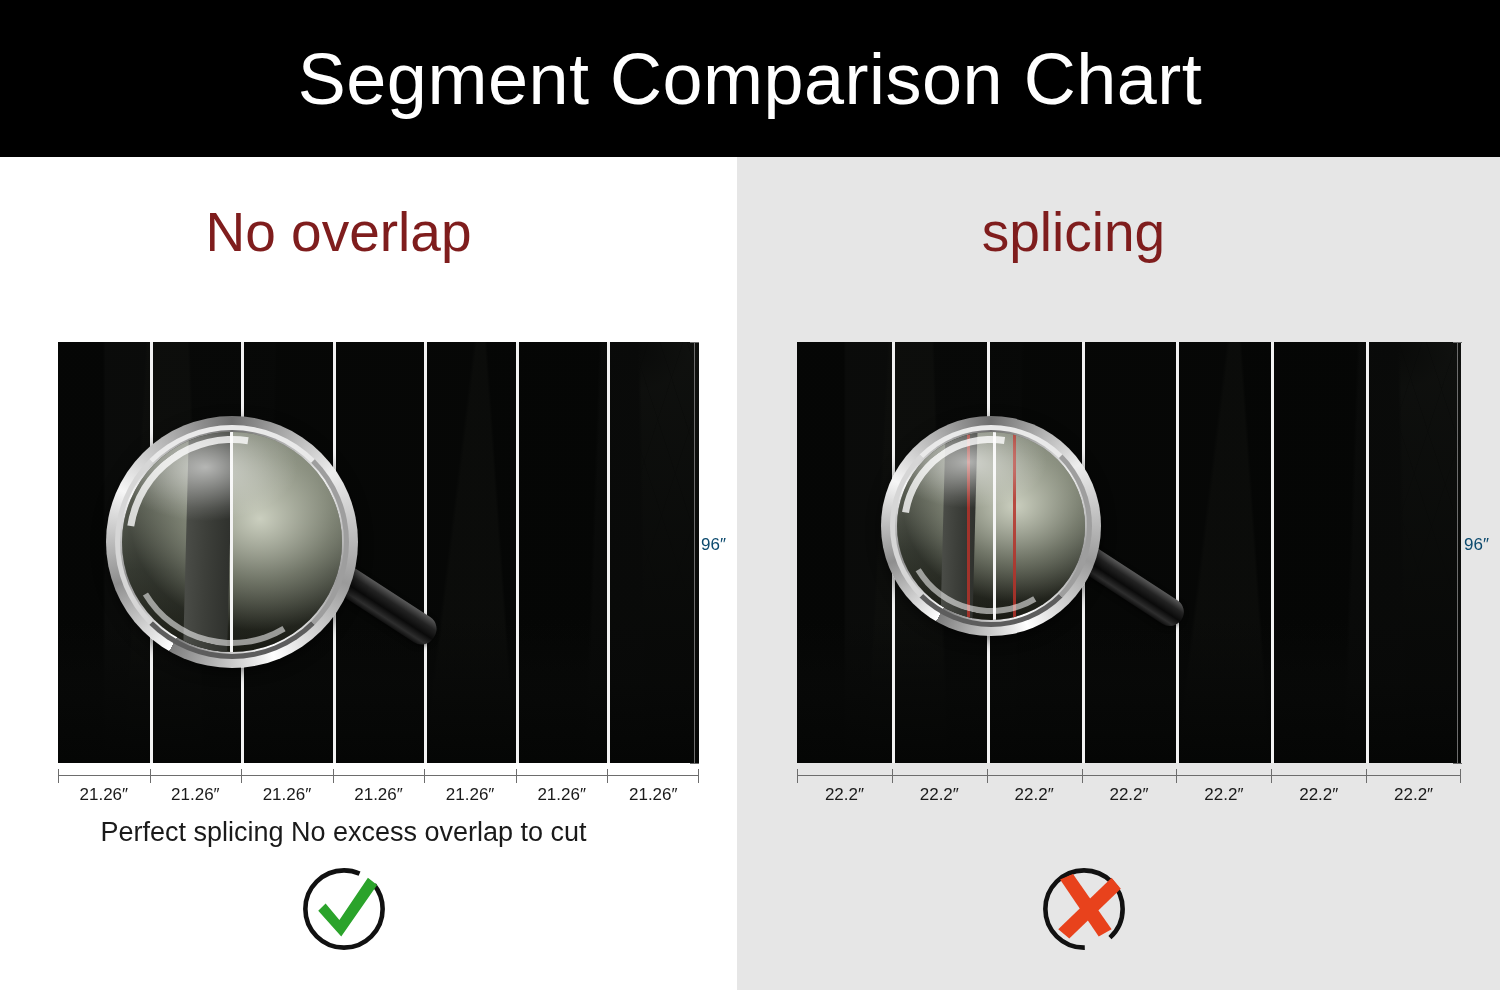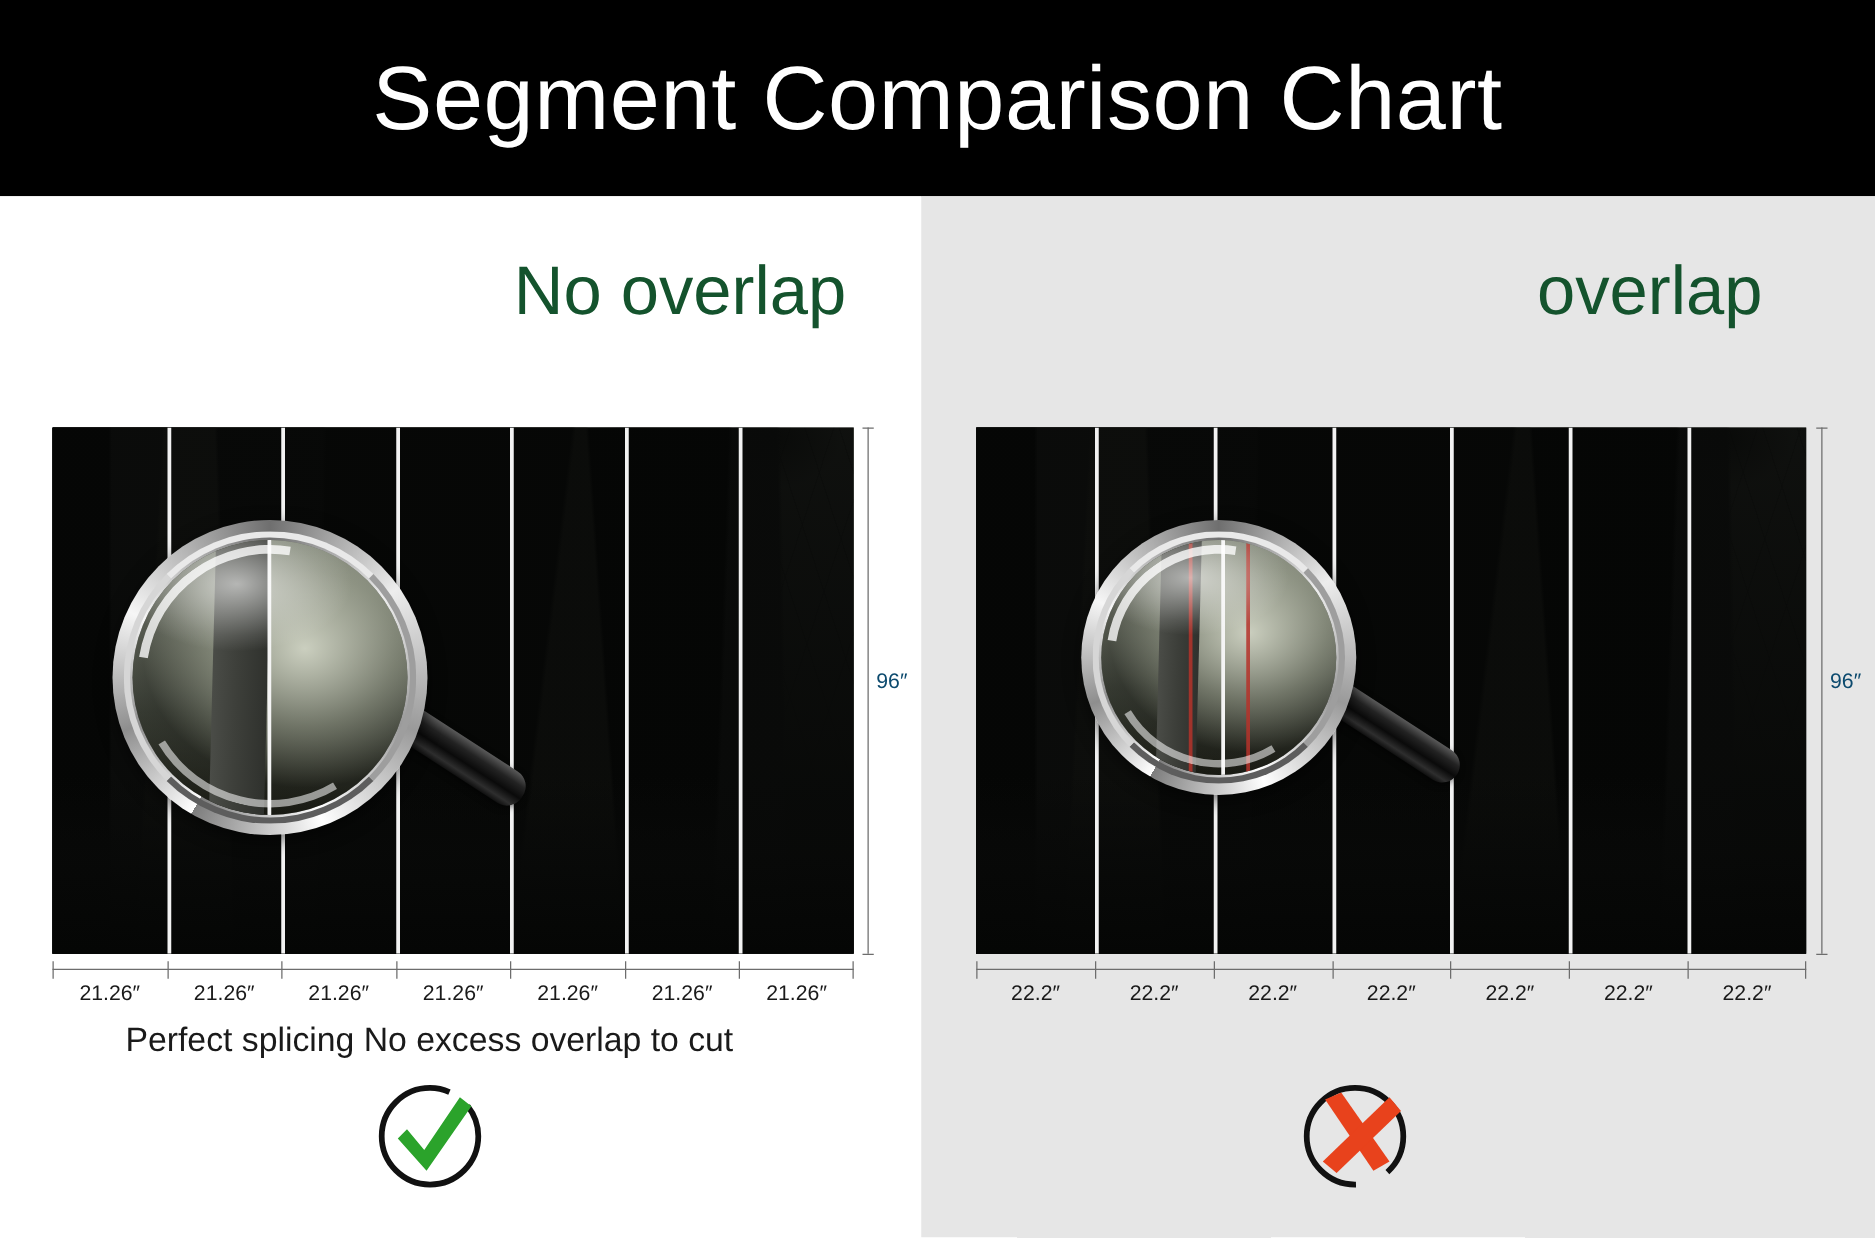--- a/index.html
+++ b/index.html
@@ -11,27 +11,27 @@
           display:flex;align-items:center;justify-content:center;}
   .header-title{color:#fff;font-size:72px;font-weight:400;letter-spacing:.5px;line-height:1;
                 font-family:"Liberation Sans",sans-serif;}
 
   
   .panels{position:absolute;left:0;top:157px;width:1500px;height:833px;display:flex;}
   .panel{position:relative;height:833px;}
   .panel-left{width:737px;background:#ffffff;}
   .panel-right{width:763px;background:#e6e6e6;}
 
-  .panel-heading{position:absolute;top:48px;width:100%;text-align:right;
-                 font-size:55px;color:#14532d;font-weight:400;line-height:1;}
+  .panel-heading{position:absolute;top:48px;width:100%;text-align:center;
+                 font-size:55px;color:#7f1d1d;font-weight:400;line-height:1;}
   .panel-left .panel-heading{padding-right:60px;box-sizing:border-box;}
   .panel-right .panel-heading{padding-right:90px;box-sizing:border-box;}
 
   
-  .strip-wrap{position:absolute;top:185px;}
+  .strip-wrap{position:absolute;top:185px;margin-left:16px;}
   .panel-left .strip-wrap{left:42px;width:641px;}
   .panel-right .strip-wrap{left:44px;width:664px;}
 
   .strip{position:relative;width:100%;height:421px;overflow:hidden;
          background:#0b0d0c;}
   .forest{position:absolute;inset:0;}
   
   .forest .sky{position:absolute;inset:0;
     background:
       radial-gradient(ellipse 42% 58% at 56% 34%, rgba(214,217,200,0.95) 0%, rgba(170,175,155,0.65) 38%, rgba(60,64,56,0.15) 72%, rgba(0,0,0,0) 100%),
@@ -216,21 +216,21 @@
 
       <div class="verdict">
         <svg width="92" height="92" viewBox="0 0 100 100">
           <circle cx="50" cy="50" r="42" fill="none" stroke="#111" stroke-width="5" stroke-dasharray="245 20" stroke-dashoffset="30"></circle>
           <path d="M22 52 L30 44 L45 62 L76 16 L86 24 L47 80 Z" fill="#2ba32b"></path>
         </svg>
       </div>
     </div>
 
     <div class="panel panel-right">
-      <div class="panel-heading">overlap</div>
+      <div class="panel-heading">splicing</div>
 
       <div class="strip-wrap">
         <div class="strip">
           <div class="forest">
             <div class="sky"></div>
               <div class="canopy"></div>
               <div class="branches"></div>
             <div class="trunks"></div>
               <div class="floor"></div>
           </div>

